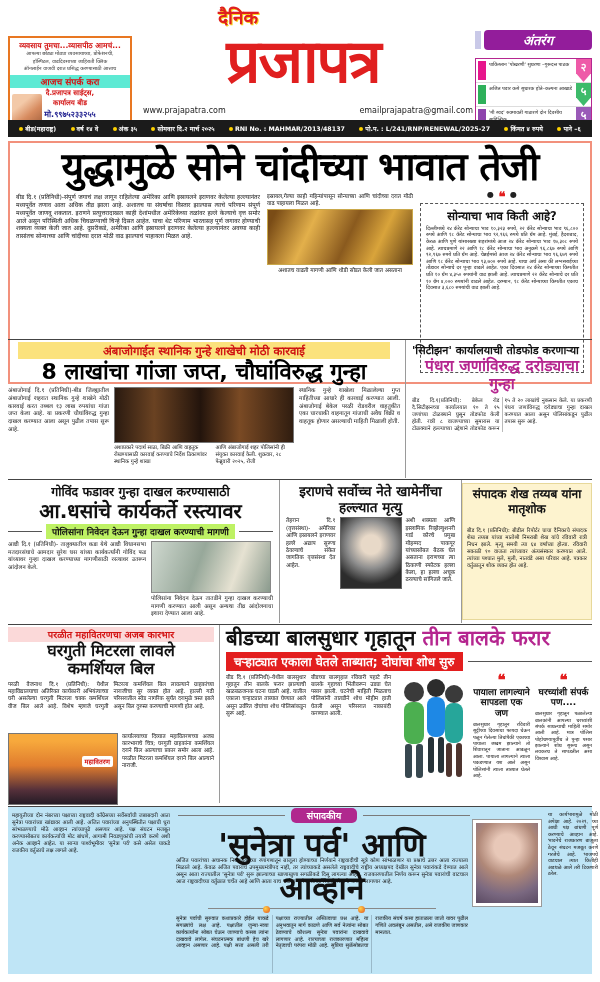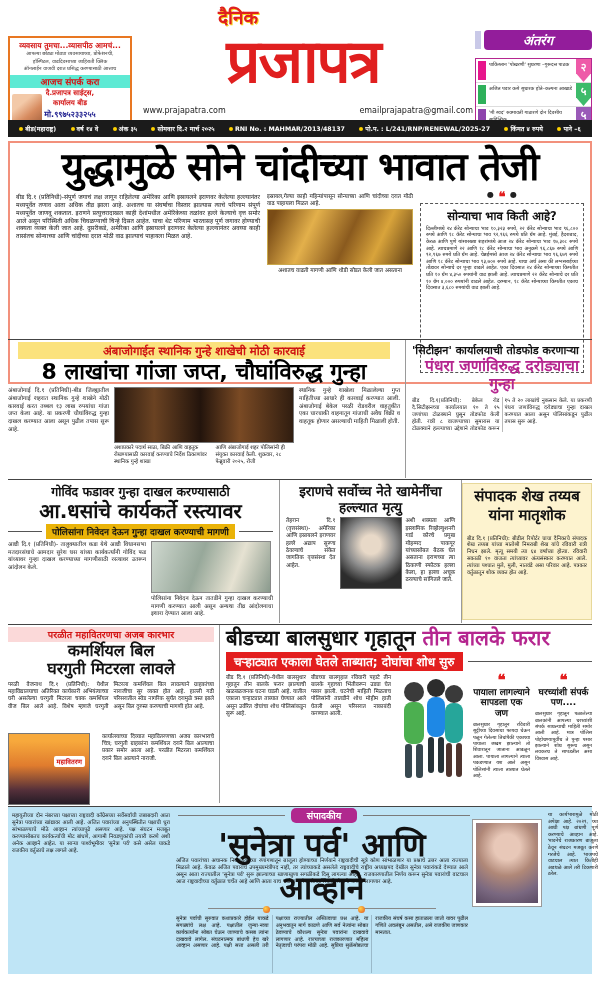--- a/index.html
+++ b/index.html
@@ -85,42 +85,42 @@
 
   
   .sec3{position:absolute;left:8px;top:479px;right:8px;height:144px;display:flex;border-top:1px solid #444}
   .sec3-c1{flex:0 0 272px;padding:3px 6px 0 0}
   .sec3-c2{flex:0 0 182px;padding:3px 6px 0 6px}
   .sec3-c3{flex:1;margin:3px 0;background:#fdf3cf;border:1px solid #e7d89a;padding:3px 4px}
   .dhas-l1{text-align:center;font-weight:bold;font-size:12.5px}
   .dhas-l2{text-align:center;font-weight:bold;font-size:20px;line-height:1.1}
   .dhas-sub{display:flex;align-items:center;gap:4px;margin:2px 0}
   .dhas-sub:before,.dhas-sub:after{content:"";flex:1;border-top:1.5px solid #555}
-  .dhas-sub span{background:#eab308;font-weight:bold;font-size:9px;padding:1px 6px}
+  .dhas-sub span{background:#bef264;font-weight:bold;font-size:9px;padding:1px 6px}
   .dhas-row{display:flex;gap:5px}
   .dhas-t{flex:1;font-size:5.8px}
   .dhas-photo{width:120px;height:52px;border:1px solid #888;margin-bottom:2px;
       background:linear-gradient(110deg,#cfd8cf,#97a89a 40%,#e6e2d2 70%,#8a9a8d)}
   .kham-headline{text-align:center;font-weight:bold;font-size:13.5px;line-height:1.2;margin-bottom:2px}
   .kham-row{display:flex;gap:4px}
   .kham-t{flex:1;font-size:5.6px}
   .kham-photo{flex:0 0 62px;height:72px;border:1px solid #666;
       background:radial-gradient(circle at 50% 38%,#e8d9c8 18%,#8e8e8e 45%,#2c2c2c 75%)}
-  .shaikh-title{text-align:center;font-weight:bold;font-size:15px;line-height:1.25;margin-bottom:10px}
+  .shaikh-title{text-align:center;font-weight:bold;font-size:12px;line-height:1.25;margin-bottom:10px}
   .shaikh-body{font-size:5.3px}
 
   
   .sec4{position:absolute;left:8px;top:624px;right:8px;height:179px;display:flex;border-top:1px solid #444}
   .sec4-left{flex:0 0 212px;padding:2px 5px 0 0}
   .sec4-right{flex:1;padding:2px 0 0 6px}
   .meter-h{text-align:center;font-weight:bold;font-size:16px;line-height:1.15}
   .meter-body{column-count:2;column-gap:5px;font-size:5.5px;height:50px;overflow:hidden;margin-top:2px}
   .meter-row{display:flex;gap:4px;margin-top:2px}
   .power-photoblock{flex:0 0 90px}
-  .power-photo{position:relative;width:82px;height:72px;border:1px solid #777;
+  .power-photo{position:relative;width:110px;height:72px;border:1px solid #777;
       background:linear-gradient(180deg,#f7a93c 10%,#e07c2e 45%,#55303a 80%,#241c26)}
   .maha-logo{position:absolute;right:4px;top:22px;background:#fff;border-radius:2px;
       font-size:6.5px;font-weight:bold;color:#d31414;padding:1px 3px}
   .meter-caption{flex:1;font-size:5.5px}
   .farar-h{font-weight:bold;font-size:20.5px;line-height:1.1}
   .farar-h .mag{color:#b5268f}
   .farar-strip{display:flex;align-items:center;gap:5px;margin:2px 0 3px}
   .farar-strip span{background:#e31e1e;color:#fff;font-weight:bold;font-size:12px;padding:1px 8px}
   .farar-strip:after{content:"";flex:1;border-top:1.5px solid #555}
   .farar-row{display:flex;gap:5px}
@@ -307,22 +307,22 @@
     </div>
     <div class="sec3-c3">
       <div class="shaikh-title">संपादक शेख तय्यब यांना मातृशोक</div>
       <div class="shaikh-body jt">बीड दि.१ (प्रतिनिधी): बीडील रिपोर्टर चाचा दैनिकाचे संपादक शेख तय्यब यांच्या मातोश्री निमराबी शेख यांचे रविवारी रात्री निधन झाले. मृत्यू समयी त्या ६४ वर्षांच्या होत्या. रविवारी सकाळी १० वाजता त्यांच्यावर अंत्यसंस्कार करण्यात आले. त्यांच्या पश्चात मुले, मुली, नातवंडे असा परिवार आहे. पत्रकार वर्तुळातून शोक व्यक्त होत आहे.</div>
     </div>
   </div>
 
   <div class="sec4">
     <div class="sec4-left vline">
       <div class="kicker-r">परळीत महावितरणचा अजब कारभार</div>
+      <div class="meter-h">घरगुती मिटरला लावले</div>
       <div class="meter-h">कमर्शियल बिल</div>
-      <div class="meter-h">घरगुती मिटरला लावले</div>
       <div class="meter-body jt">परळी वैजनाथ दि.१ (प्रतिनिधी): येथील महाविद्यालयाचा अतिरिक्त कार्यकारी अभियंत्याच्या घरी असलेल्या घरगुती मिटरला चक्क कमर्शियल वीज बिल आले आहे. विशेष म्हणजे घरगुती मिटरला कमर्शियल बिल लावल्याने ग्राहकांच्या नाराजीचा सूर व्यक्त होत आहे. हाल्ली गढी परिसरातील स्वेड नागरिक सुर्यंत दरामुळे त्रस्त झाले असून बिल दुरुस्त करण्याची मागणी होत आहे.</div>
       <div class="meter-row">
         <div class="power-photoblock">
           <div class="power-photo">
             <span class="maha-logo">महावितरण</span>
           </div>
         </div>
         <div class="meter-caption jt">कार्यालयाच्या दिव्यात महावितरणच्या अजब कारभाराचे चित्र; घरगुती ग्राहकांना कमर्शियल दराने बिल आल्याचा प्रकार समोर आला आहे. परळीत मिटरला कमर्शियल दराने बिल आल्याने नाराजी.</div>
       </div>
     </div>

